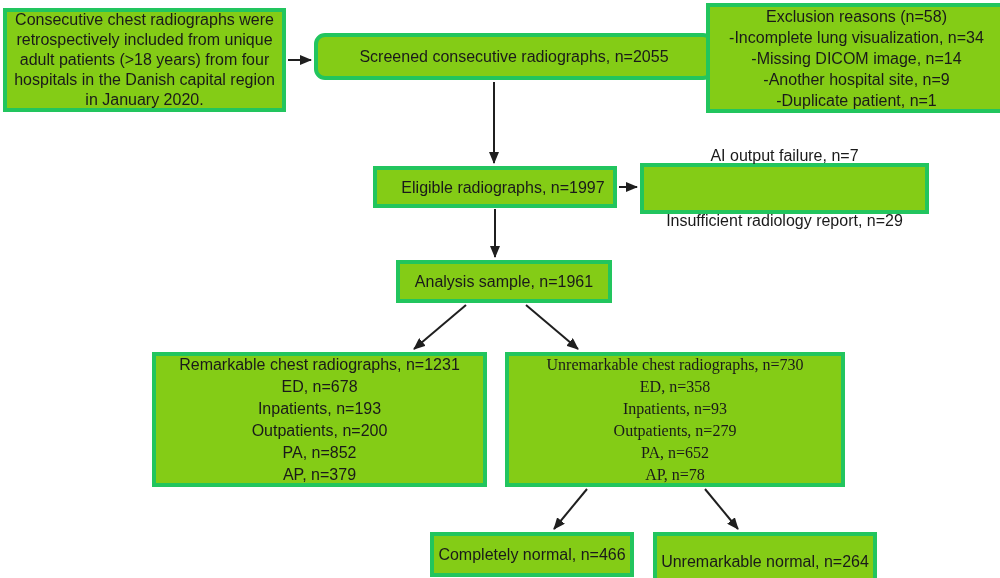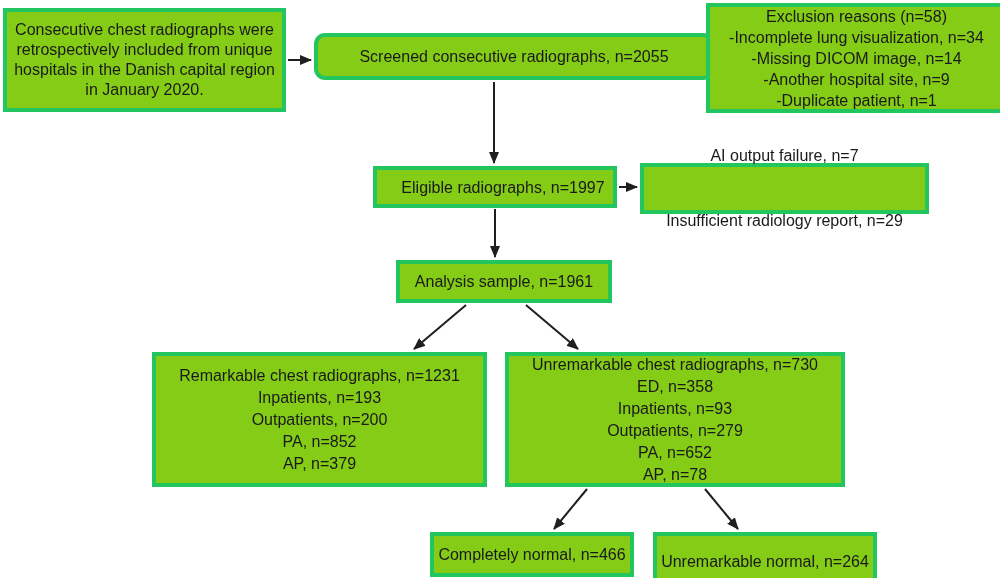--- a/index.html
+++ b/index.html
@@ -53,20 +53,21 @@
     <line x1="495" y1="209" x2="495" y2="257" marker-end="url(#ah)"></line>
     <line x1="466" y1="305" x2="414" y2="349" marker-end="url(#ah)"></line>
     <line x1="526" y1="305" x2="578" y2="349" marker-end="url(#ah)"></line>
     <line x1="587" y1="489" x2="554" y2="529" marker-end="url(#ah)"></line>
     <line x1="705" y1="489" x2="738" y2="529" marker-end="url(#ah)"></line>
   </svg>
 
   <div class="box" style="left:3px; top:8px; width:283px; height:104px; line-height:20px;">
     <div class="line">Consecutive chest radiographs were</div>
     <div class="line">retrospectively included from unique</div>
+    <div class="line">adult patients (&gt;18 years) from four</div>
     <div class="line">hospitals in the Danish capital region</div>
     <div class="line">in January 2020.</div>
   </div>
 
   <div class="box" style="left:314px; top:33px; width:400px; height:47px;border-radius:11px;">
     <div class="line">Screened consecutive radiographs, n=2055</div>
   </div>
 
   <div class="box" style="left:694px; top:3px; width:301px; height:110px;margin-left:12px;">
     <div class="line">Exclusion reasons (n=58)</div>
@@ -84,27 +85,28 @@
     <div class="line">AI output failure, n=7</div>
     <div class="line">Insufficient radiology report, n=29</div>
   </div>
 
   <div class="box" style="left:388px; top:260px; width:216px; height:43px;margin-left:8px;">
     <div class="line">Analysis sample, n=1961</div>
   </div>
 
   <div class="box" style="left:152px; top:352px; width:335px; height:135px; line-height:22px;">
     <div class="line">Remarkable chest radiographs, n=1231</div>
+    <div class="line">ED, n=678</div>
     <div class="line">Inpatients, n=193</div>
     <div class="line">Outpatients, n=200</div>
     <div class="line">PA, n=852</div>
     <div class="line">AP, n=379</div>
   </div>
 
-  <div class="box" style="left:505px; top:352px; width:340px; height:135px; line-height:22px;">
+  <div class="box" style="left:505px; top:352px; width:340px; height:135px; line-height:22px;font-family:Liberation Serif, serif;">
     <div class="line">Unremarkable chest radiographs, n=730</div>
     <div class="line">ED, n=358</div>
     <div class="line">Inpatients, n=93</div>
     <div class="line">Outpatients, n=279</div>
     <div class="line">PA, n=652</div>
     <div class="line">AP, n=78</div>
   </div>
 
   <div class="box" style="left:430px; top:532px; width:204px; height:45px;">
     <div class="line">Completely normal, n=466</div>

